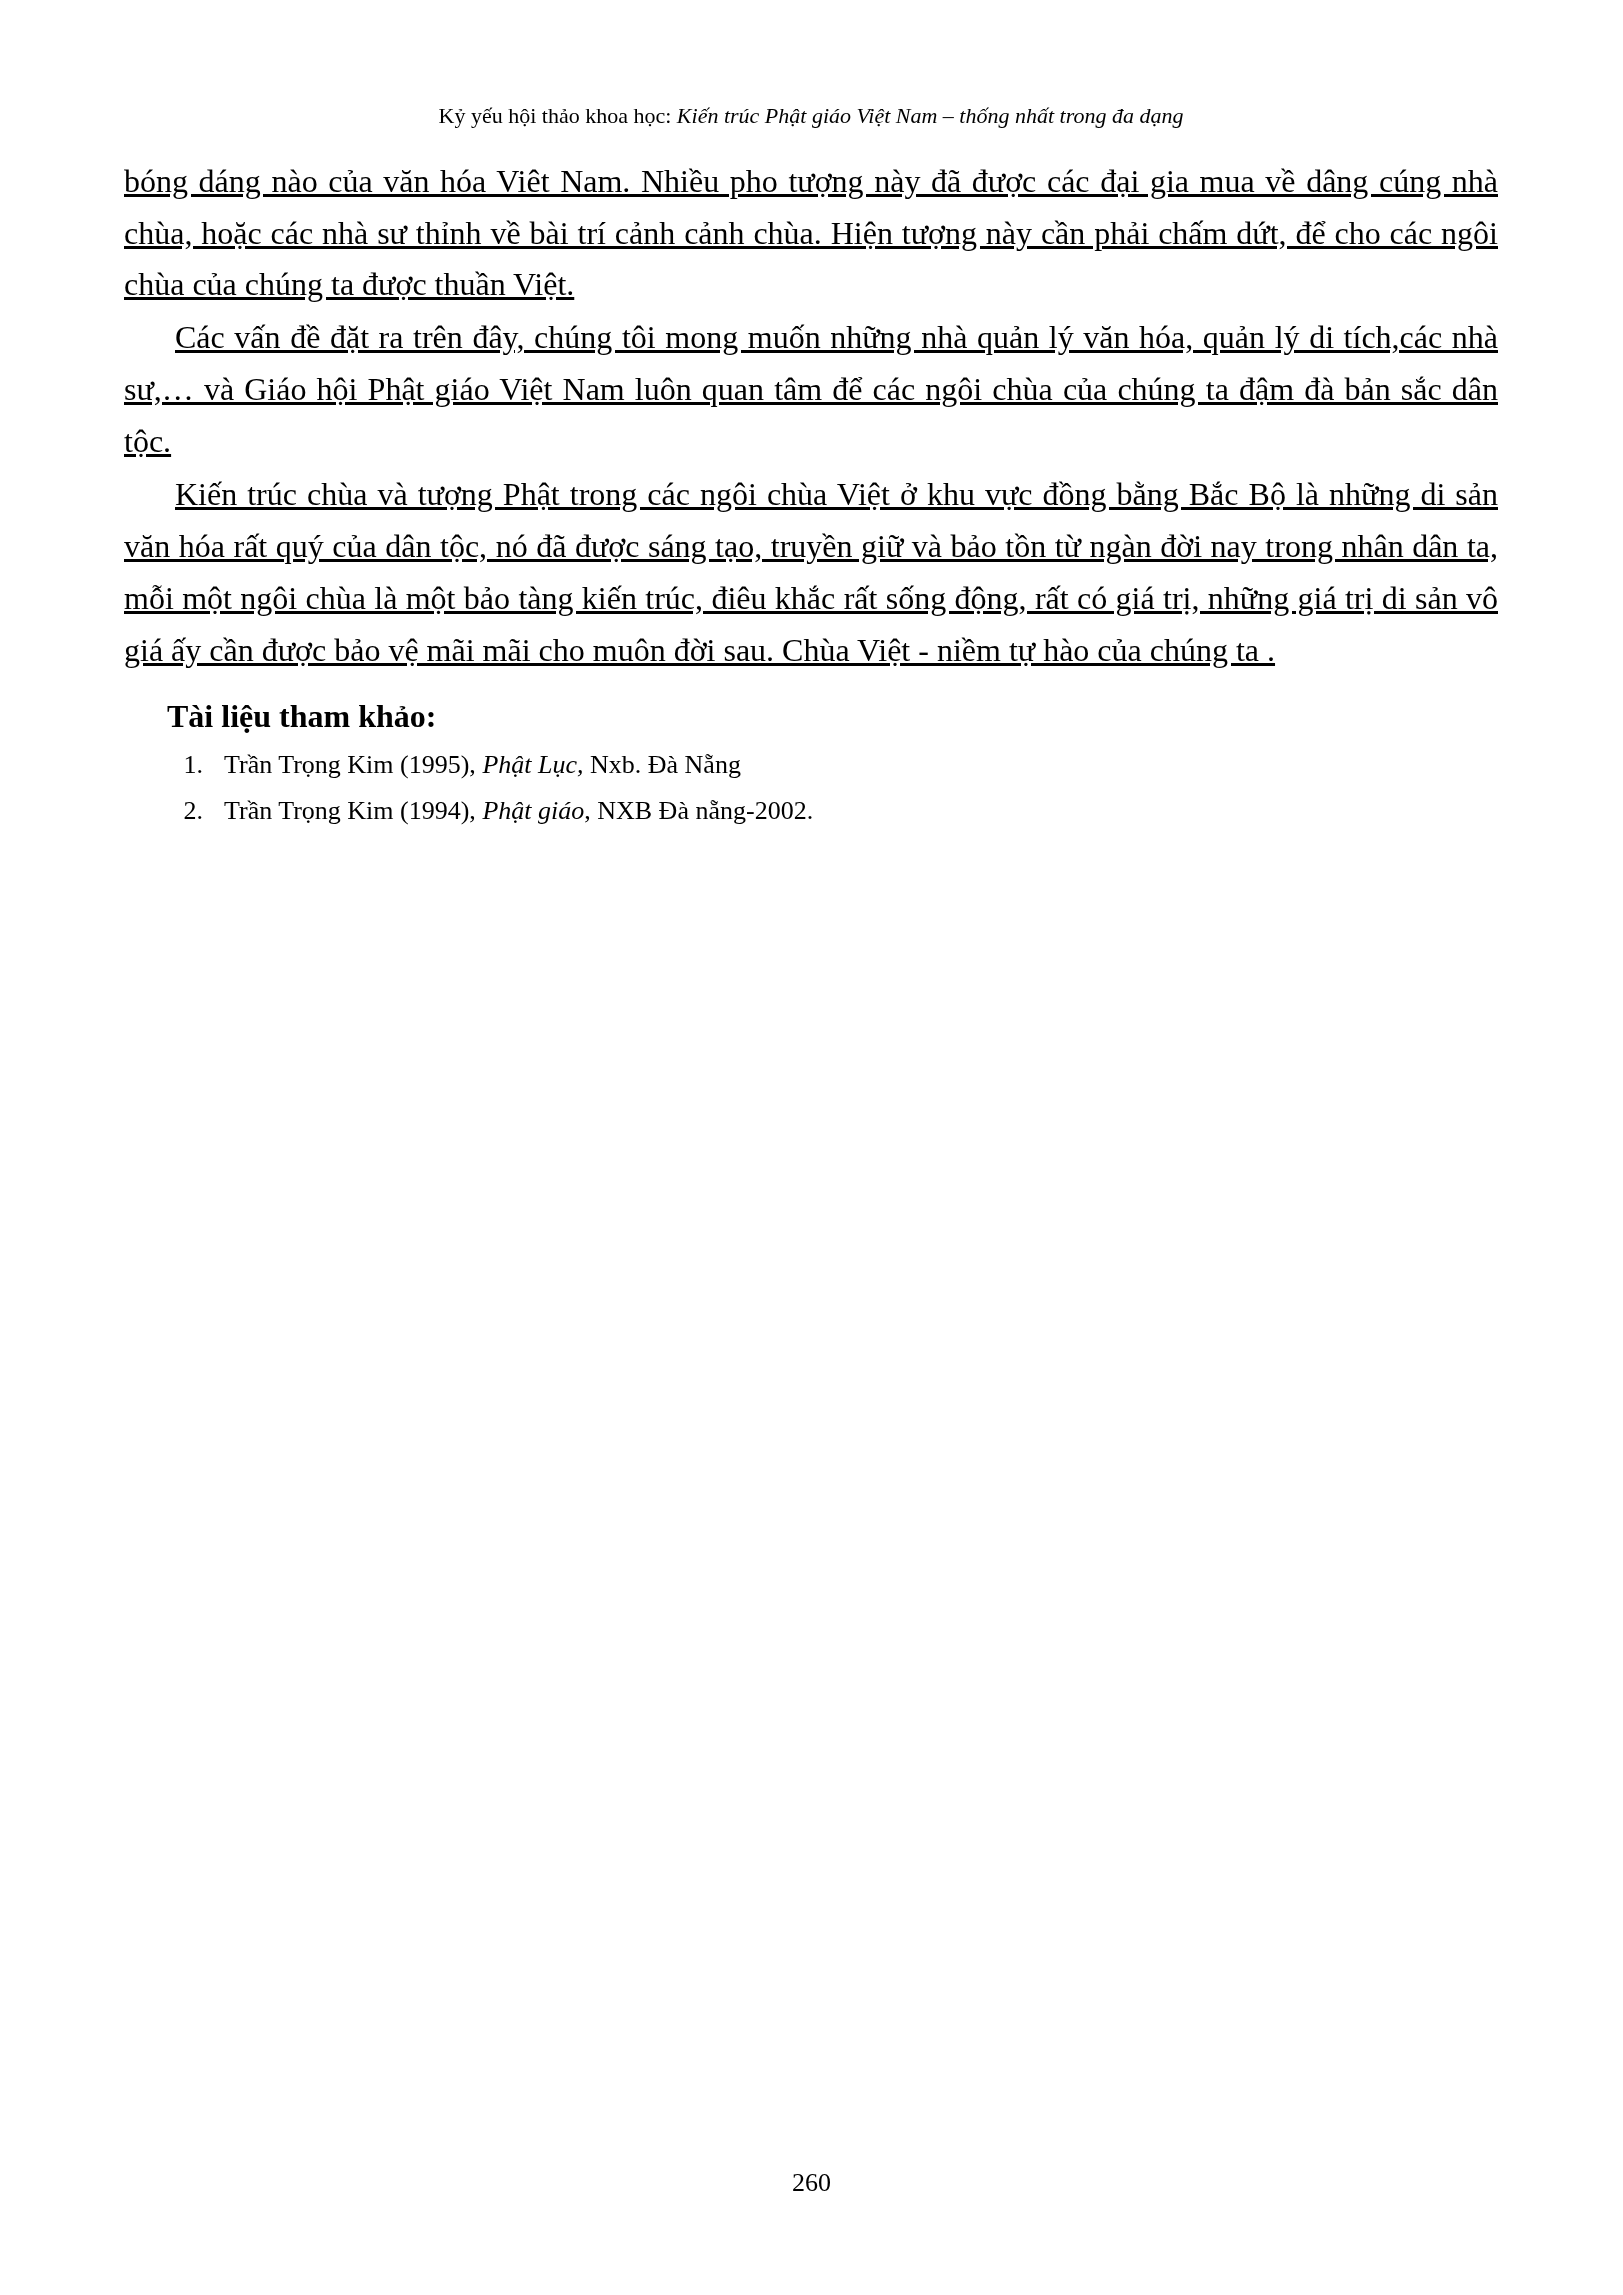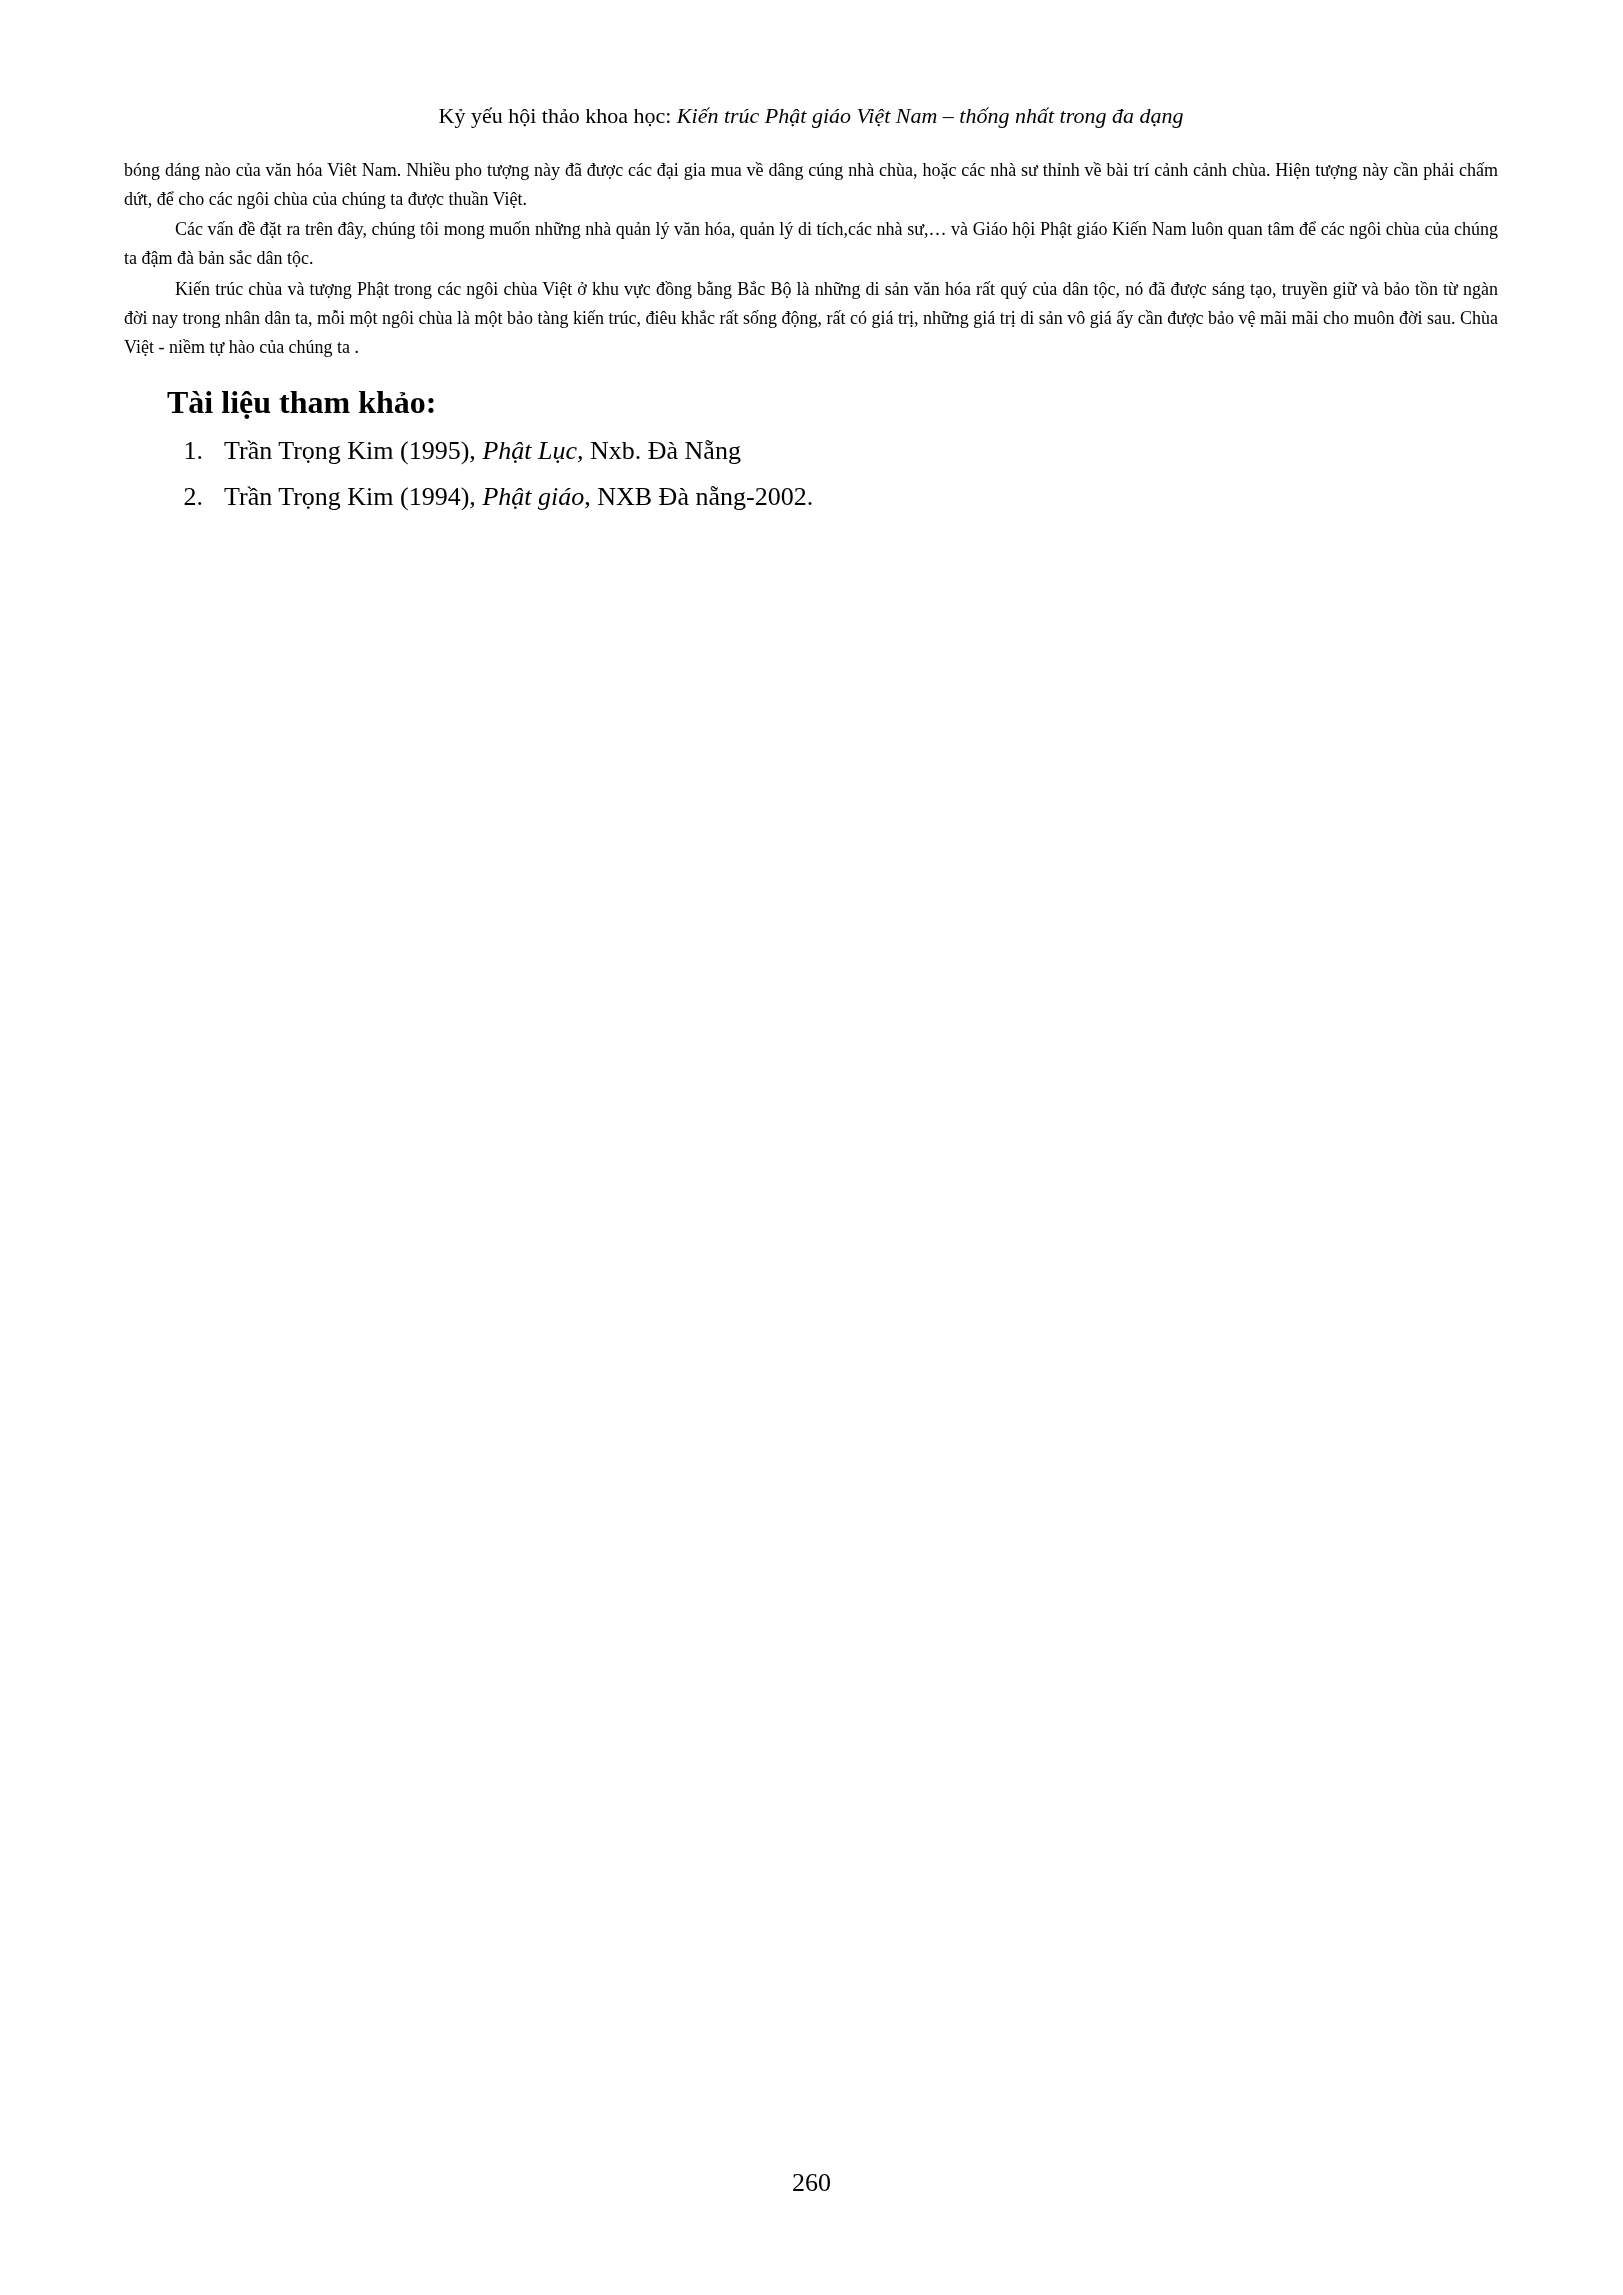--- a/index.html
+++ b/index.html
@@ -28,25 +28,26 @@
     text-align: center;
     font-size: 22px;
     line-height: 1.35;
     margin-bottom: 25px;
     white-space: nowrap;
   }
   .running-head .italic {
     font-style: italic;
   }
   .body-par {
-    font-size: 18px;
+    font-size: 32px;
     line-height: 1.62;
     text-align: justify;
     text-justify: inter-word;
     margin: 0 0 1.3px 0;
+    text-decoration: underline;
   }
   .indent {
     text-indent: 51px;
   }
   .heading {
     font-size: 26px;
     font-weight: bold;
     line-height: 1.62;
     margin: 10.5px 0 3.9px 0;
     text-indent: 43px;
@@ -99,21 +100,21 @@
 <div class="page">
 
   <div class="content">
 
     <div class="running-head">
       <span>Kỷ yếu hội thảo khoa học: </span><span class="italic">Kiến trúc Phật giáo Việt Nam – thống nhất trong đa dạng</span>
     </div>
 
     <p class="body-par">bóng dáng  nào của văn hóa  Viêt Nam. Nhiều pho tượng này đã được các đại gia mua về  dâng cúng nhà chùa, hoặc các nhà sư thỉnh về  bài trí cảnh cảnh chùa. Hiện tượng này cần phải chấm dứt, để cho các ngôi chùa của chúng ta được thuần Việt.</p>
 
-    <p class="body-par indent">Các vấn đề đặt ra trên đây, chúng tôi mong muốn những nhà quản lý văn hóa, quản lý di tích,các nhà sư,… và Giáo hội Phật giáo Kiến Nam luôn quan tâm để các ngôi chùa của chúng ta đậm đà bản sắc dân tộc.</p>
+    <p class="body-par indent">Các vấn đề đặt ra trên đây, chúng tôi mong muốn những nhà quản lý văn hóa, quản lý di tích,các nhà sư,… và Giáo hội Phật giáo Việt Nam luôn quan tâm để các ngôi chùa của chúng ta đậm đà bản sắc dân tộc.</p>
 
 
     <p class="body-par indent">Kiến trúc chùa và  tượng Phật trong các ngôi chùa Việt ở khu vực đồng bằng Bắc Bộ là những di sản văn hóa rất quý của dân tộc, nó đã được sáng tạo, truyền giữ và bảo tồn từ ngàn đời nay trong  nhân dân ta, mỗi một ngôi chùa là một bảo tàng kiến trúc, điêu khắc rất sống động, rất có giá trị, những giá trị di sản vô giá ấy cần được bảo vệ mãi mãi cho muôn đời sau. Chùa Việt - niềm tự hào của chúng ta .</p>
 
     <div class="refs-heading">Tài liệu tham khảo:</div>
 
     <ol class="refs">
       <li>
         <span class="num">1.</span>
         <span class="txt"><span>Trần Trọng Kim (1995),  </span><span class="it">Phật Lục,</span><span> Nxb. Đà Nẵng</span></span>

